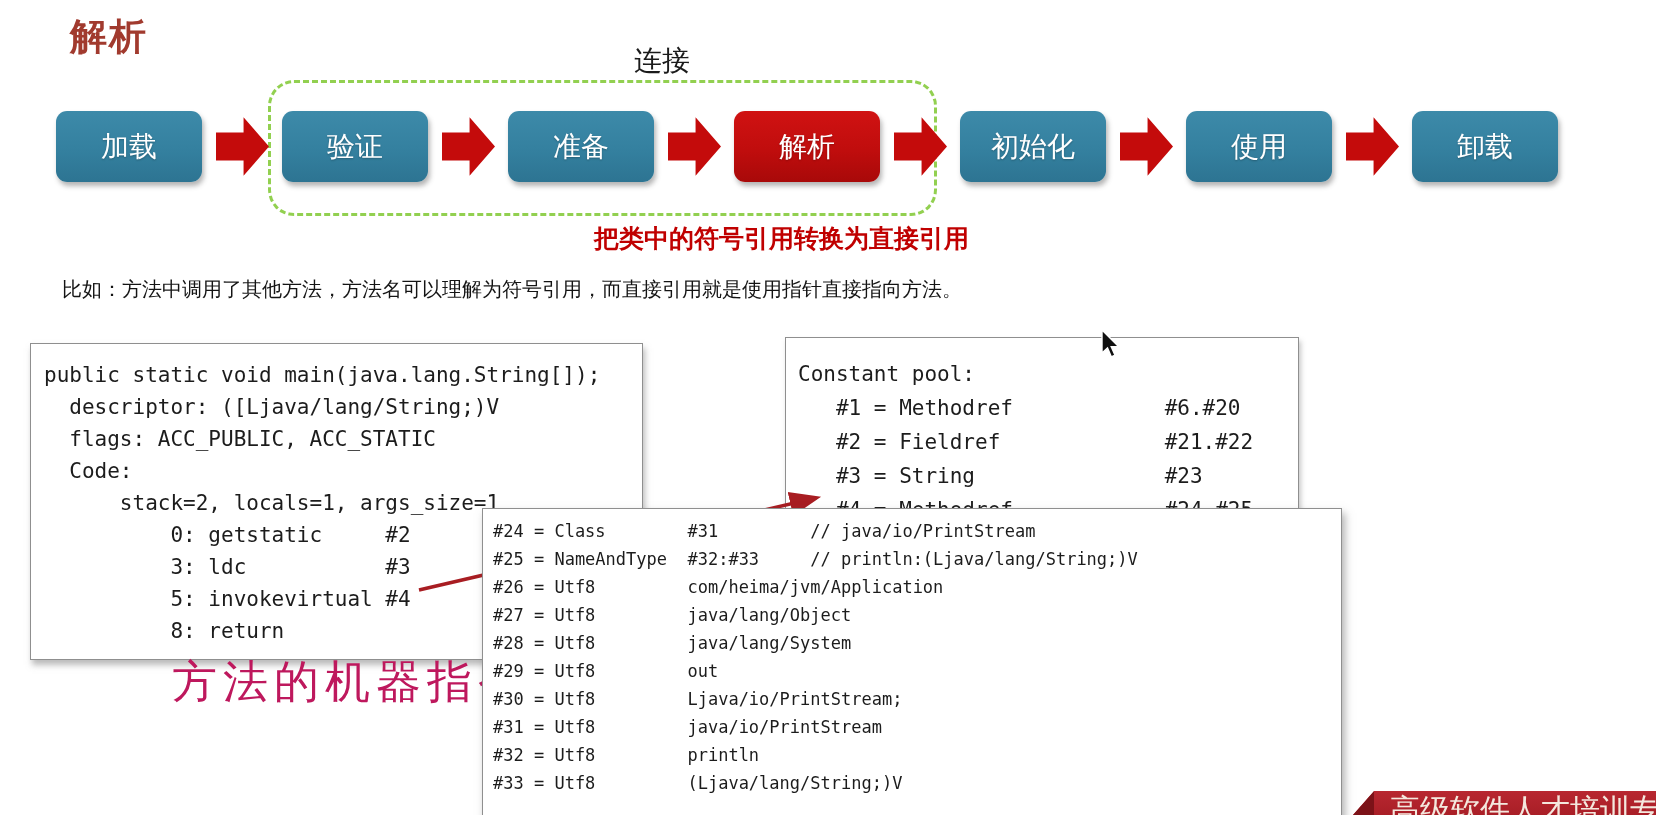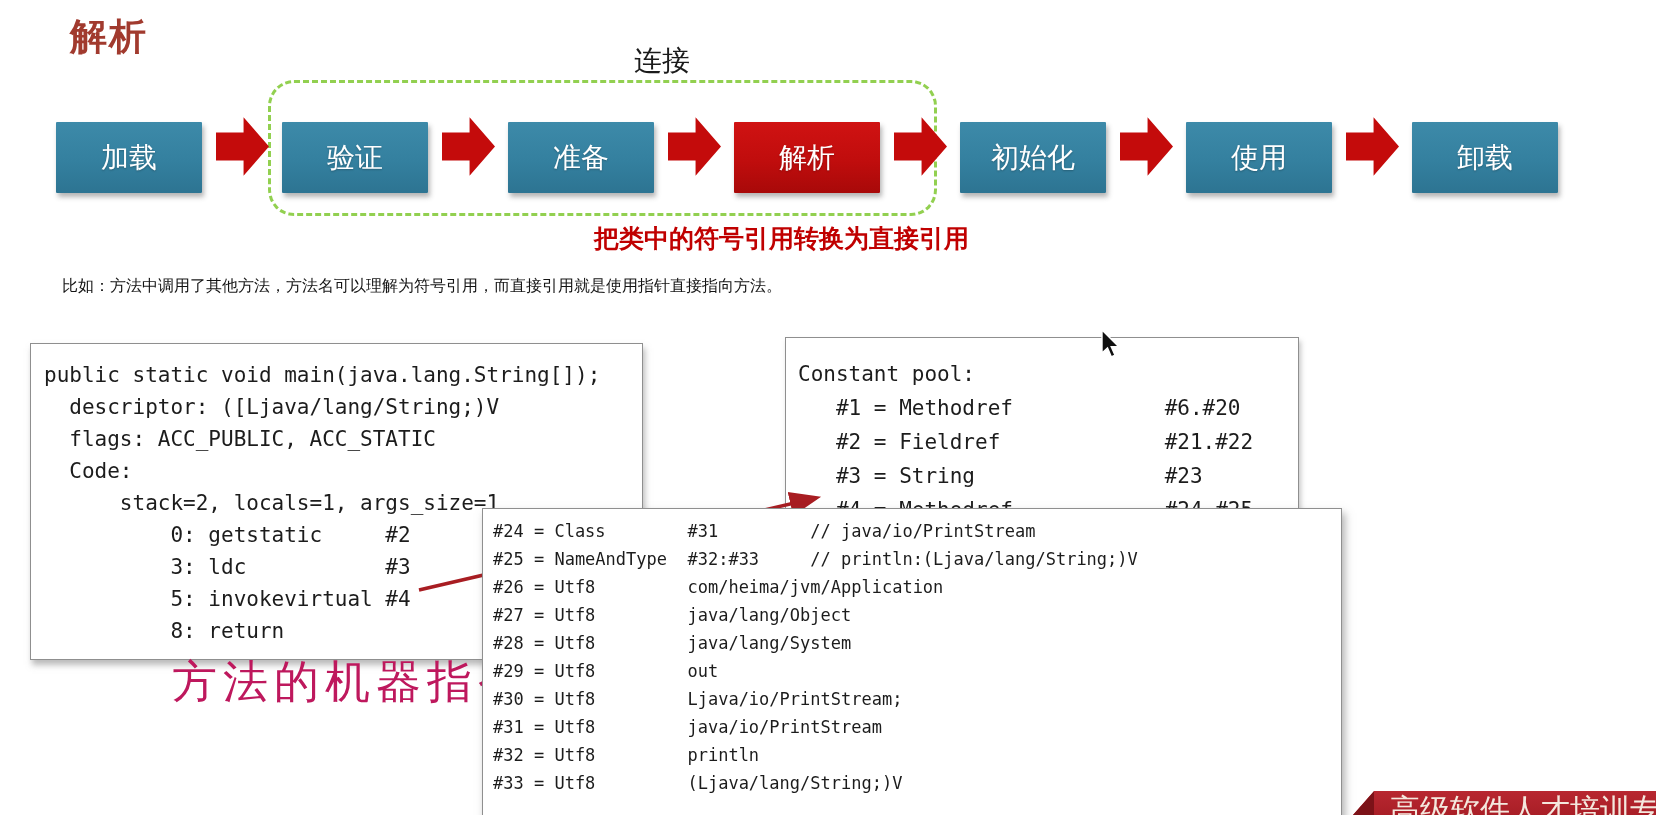--- a/index.html
+++ b/index.html
@@ -16,38 +16,38 @@
   .link-label{
     left:540px;top:42px;width:150px;text-align:right;
     font-size:28px;color:#1b1b1b;
   }
   
   .link-group{
     left:268px;top:80px;width:663px;height:130px;
     border:3px dashed #92d050;border-radius:26px;background:transparent;
   }
   .stage{
-    top:122px;width:146px;height:71px;border-radius:1px;
+    top:111px;width:146px;height:71px;border-radius:11px;
     background:linear-gradient(180deg,#3d8aa9 0%,#34809f 55%,#2d7492 100%);
     color:#ffffff;font-size:28px;display:flex;align-items:center;justify-content:center;
     box-shadow:2px 4px 5px rgba(90,90,90,.45);
     text-shadow:0 1px 2px rgba(0,0,0,.25);
   }
   .stage.red{background:linear-gradient(180deg,#d01212 0%,#c00d0d 55%,#a80909 100%);}
   .flow-arrow{
     top:116px;width:53px;height:61px;background:#c40b0b;
     clip-path:polygon(0 27%,52% 27%,52% 2%,100% 50%,52% 98%,52% 73%,0 73%);
     filter:drop-shadow(2px 3px 2px rgba(120,120,120,.5));
   }
   
   .annotation{
     left:594px;top:222px;font-size:25px;font-weight:bold;color:#c00000;
   }
   .description{
-    left:62px;top:276px;font-size:16px;color:#141414;
+    left:62px;top:276px;font-size:20px;color:#141414;
   }
   
   .codebox{
     background:#ffffff;border:1.5px solid #8f8f8f;
     font-family:"DejaVu Sans Mono","Liberation Mono",monospace;
     color:#1c1c1c;white-space:pre;overflow:hidden;
   }
   .bytecode-box{
     left:30px;top:343px;width:598px;height:300px;
     font-size:21px;line-height:32px;padding:15px 0 0 13px;

